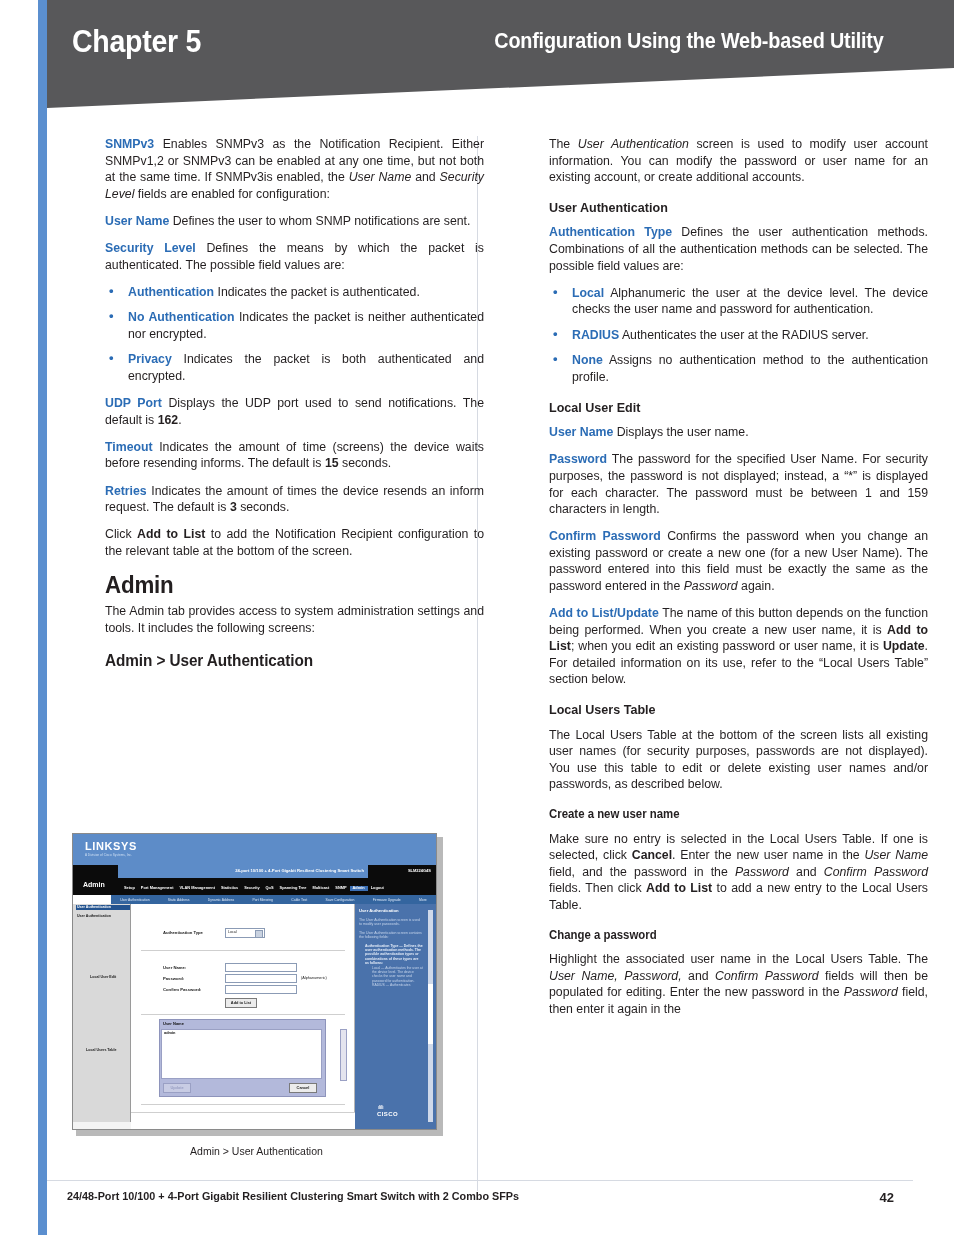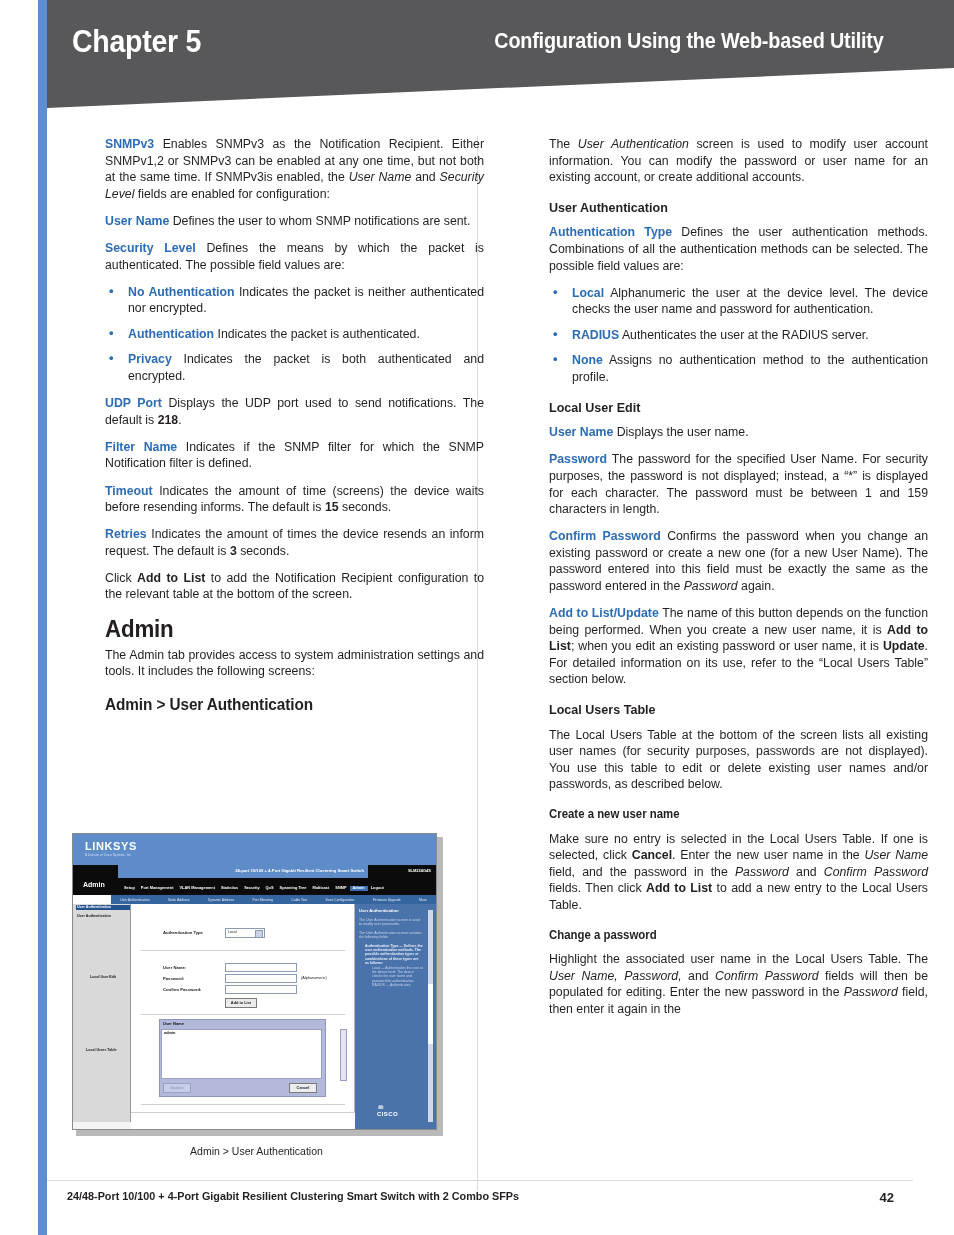--- a/index.html
+++ b/index.html
@@ -392,28 +392,27 @@
 
 <div class="col col-left">
 
   <p><span class="term">SNMPv3</span><span> Enables SNMPv3 as the Notification Recipient. Either SNMPv1,2 or SNMPv3 can be enabled at any one time, but not both at the same time. If SNMPv3is enabled, the </span><span class="ital">User Name</span><span> and </span><span class="ital">Security Level</span><span> fields are enabled for configuration:</span></p>
 
   <p><span class="term">User Name</span><span>  Defines the user to whom SNMP notifications are sent.</span></p>
 
   <p><span class="term">Security Level</span><span>  Defines the means by which the packet is authenticated. The possible field values are:</span></p>
 
   <ul>
+    <li><span class="term">Authentication</span><span> Indicates the packet is authenticated.</span></li>
     <li><span class="term">No Authentication</span><span> Indicates the packet is neither authenticated nor encrypted.</span></li>
-    <li><span class="term">Authentication</span><span> Indicates the packet is authenticated.</span></li>
     <li><span class="term">Privacy</span><span> Indicates the packet is both authenticated and encrypted.</span></li>
   </ul>
 
-  <p><span class="term">UDP Port</span><span>  Displays the UDP port used to send notifications. The default is </span><span class="bold">218</span><span>.</span></p>
-
-  <p><span class="term">Filter Name</span><span> Indicates if the SNMP filter for which the SNMP Notification filter is defined.</span></p>
+  <p><span class="term">UDP Port</span><span>  Displays the UDP port used to send notifications. The default is </span><span class="bold">162</span><span>.</span></p>
+
 
   <p><span class="term">Timeout</span><span>  Indicates the amount of time (screens) the device waits before resending informs. The default is </span><span class="bold">15</span><span> seconds.</span></p>
 
   <p><span class="term">Retries</span><span>  Indicates the amount of times the device resends an inform request. The default is </span><span class="bold">3</span><span> seconds.</span></p>
 
   <p><span>Click </span><span class="bold">Add to List</span><span> to add the Notification Recipient configuration to the relevant table at the bottom of the screen.</span></p>
 
   <h1 class="sec">Admin</h1>
 
   <p>The Admin tab provides access to system administration settings and tools. It includes the following screens:</p>

